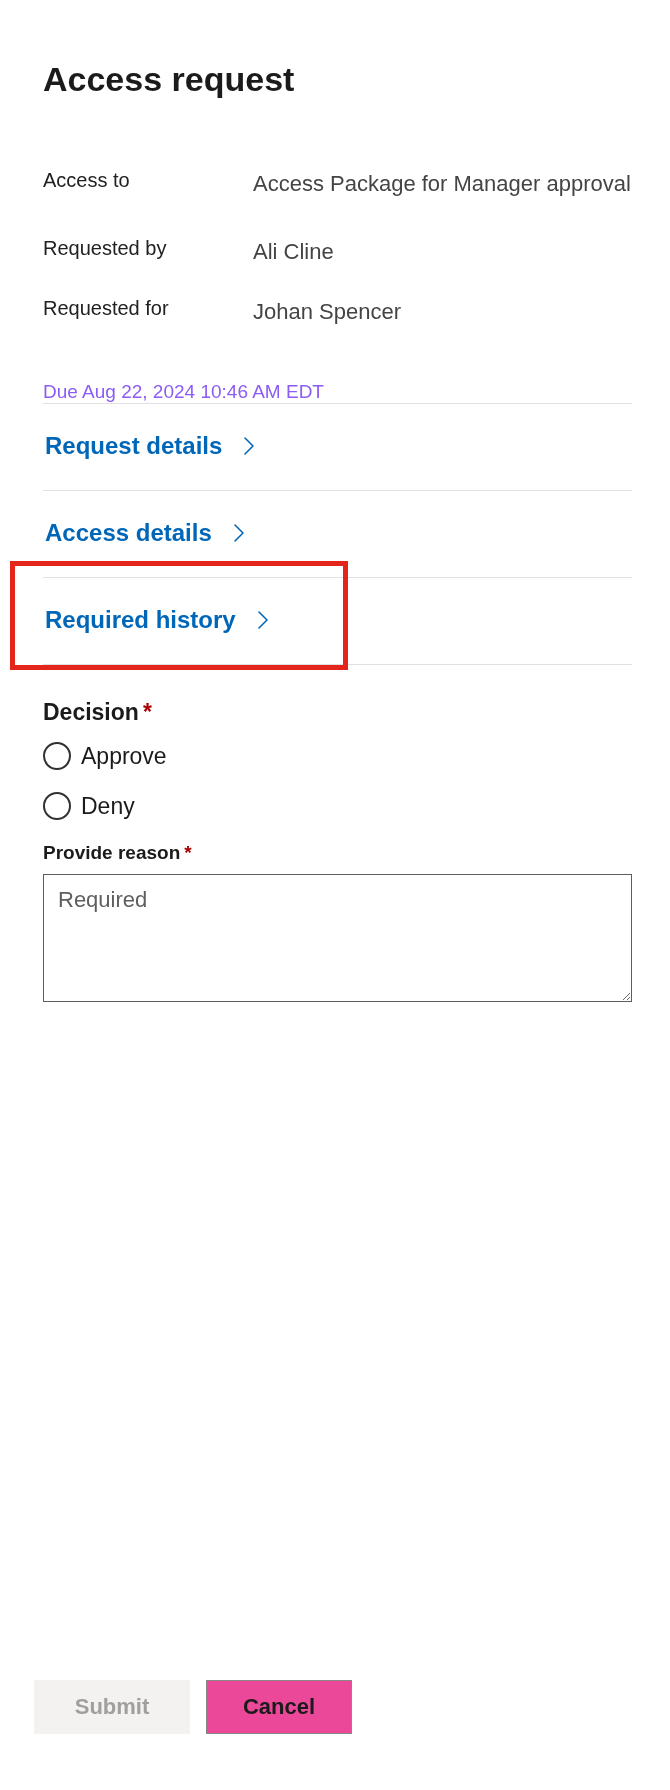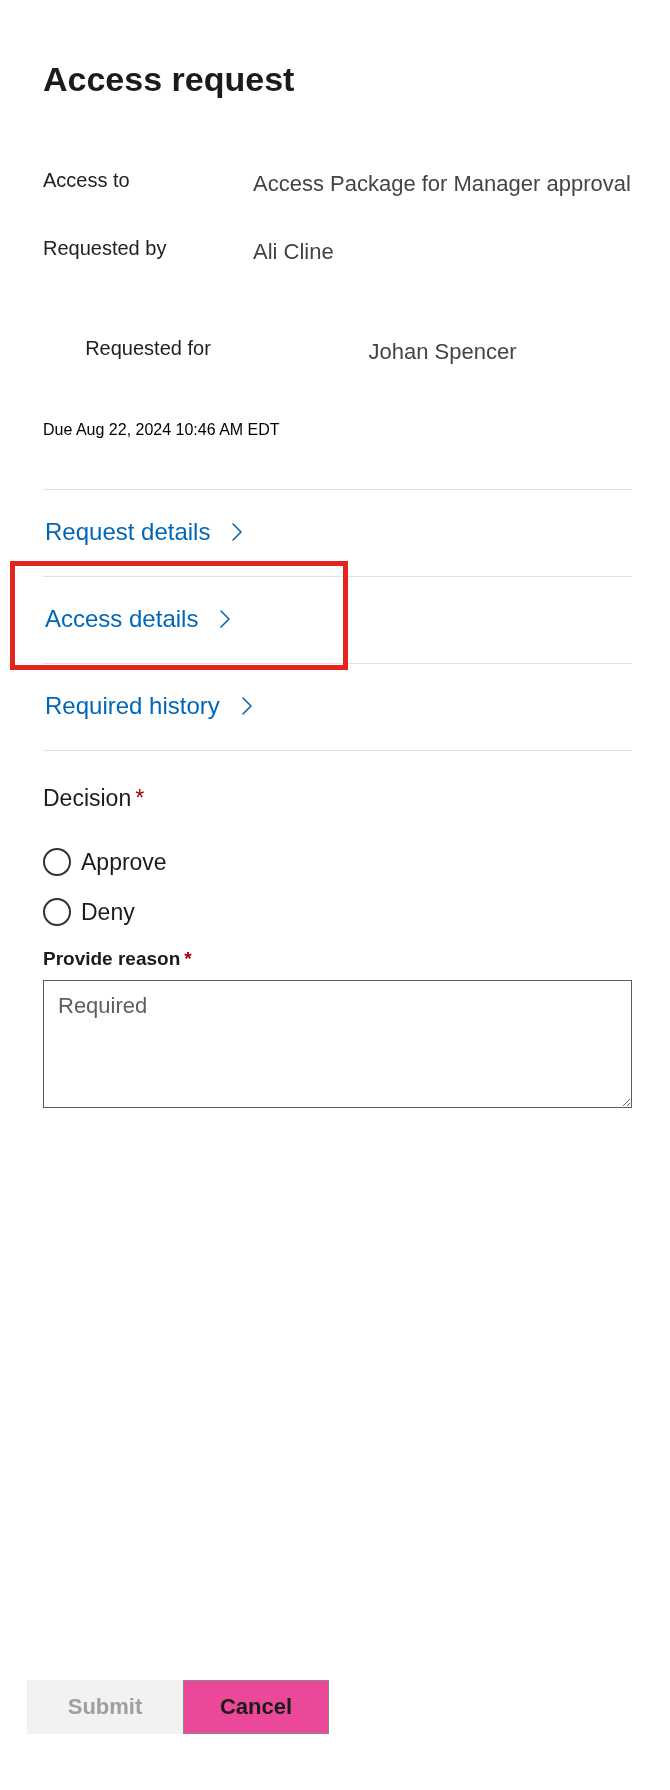--- a/index.html
+++ b/index.html
@@ -30,39 +30,39 @@
       font-size: 20px;
       color: #212121;
       flex-shrink: 0;
     }
     .meta-value {
       font-size: 22px;
       color: #444;
       flex: 1;
       padding-top: 2px;
     }
-    .meta-row.requested-by { margin-bottom: 72px; }
-    .meta-row.requested-for { margin-bottom: 56px; text-align: center; }
+    .meta-row.requested-by { margin-bottom: 32px; }
+    .meta-row.requested-for { margin-bottom: 56px; }
     .due-line {
-      font-size: 16px;
-      color: #000000;
+      font-size: 19px;
+      color: #8b5cf6;
       font-weight: 400;
-      margin-bottom: 50px;
     }
 
     .accordion {
       border-top: 1px solid #e1e1e1;
     }
     .acc-item {
       border-bottom: 1px solid #e1e1e1;
       padding: 28px 0 30px 2px;
       display: flex;
       align-items: center;
       gap: 18px;
       cursor: pointer;
+      font-weight: bold;
     }
     .acc-label {
       color: #0067b8;
       font-size: 24px;
     }
     .chevron svg { display: block; }
     .chevron path { stroke: #0067b8; stroke-width: 1.6; fill: none; stroke-linecap: round; stroke-linejoin: round; }
 
     .highlight-box {
       position: absolute;
@@ -72,23 +72,23 @@
       height: 109px;
       border: 5px solid #e4251b;
       pointer-events: none;
     }
 
     .decision-section {
       margin-top: 34px;
     }
     .field-label {
       font-size: 23px;
-      font-weight: 400;
-      color: #1b1b1b;
-      margin-bottom: 36px;
+      font-weight: 700;
+      color: #1b1b1b;
+      margin-bottom: 16px;
     }
     .req-star { color: #a80000; margin-left: 4px;}
     .radio-row {
       display: flex;
       align-items: center;
       gap: 10px;
       margin-bottom: 22px;
     }
     .radio-circle {
       width: 28px;
@@ -116,23 +116,23 @@
       font-size: 22px;
       color: #605e5c;
       padding: 12px 14px;
       resize: both;
     }
     .reason-textarea::placeholder { color: #5e5e5e; }
 
     .footer-actions {
       position: absolute;
       bottom: 56px;
-      left: 27px;
-      display: flex;
-      gap: 0;
+      left: 34px;
+      display: flex;
+      gap: 16px;
     }
     .btn {
       min-width: 156px;
       height: 54px;
       font-size: 22px;
       font-weight: 600;
       font-family: inherit;
       border: none;
       cursor: pointer;
     }

